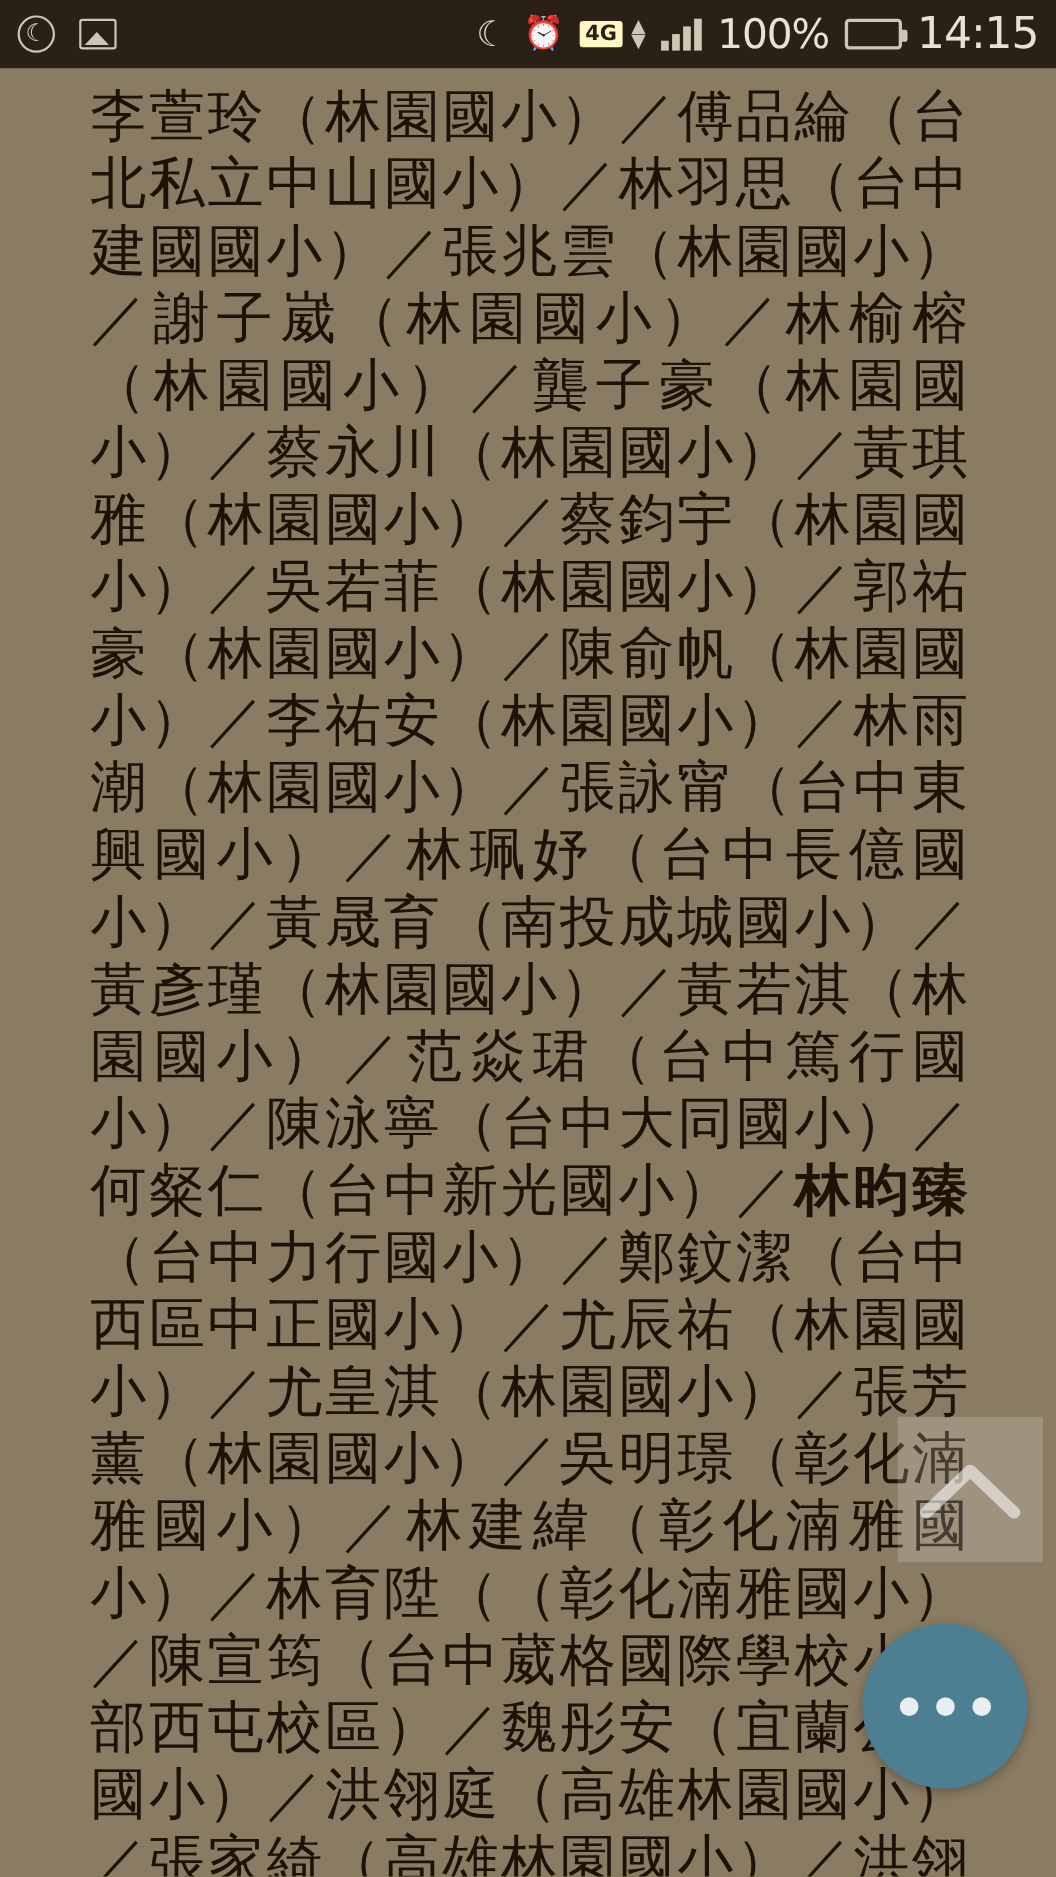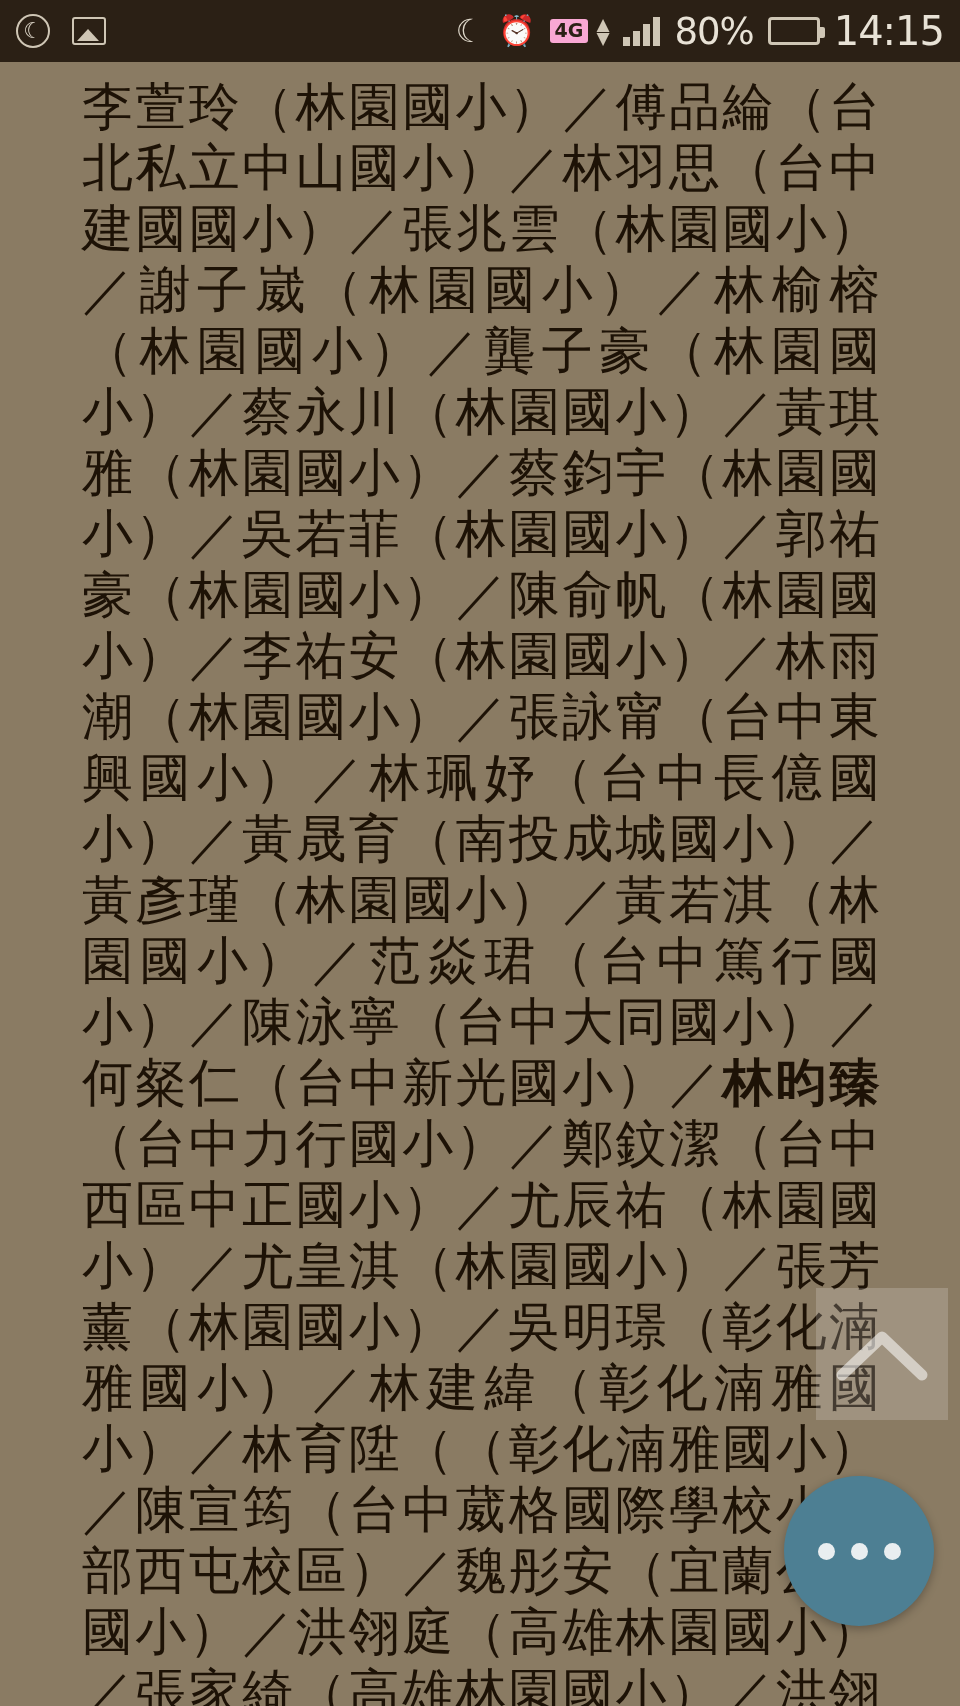--- a/index.html
+++ b/index.html
@@ -68,21 +68,21 @@
     width: 0; height: 0;
     border-left: 11px solid transparent;
     border-right: 11px solid transparent;
     border-bottom: 12px solid #cfc6b5;
   }
   .moon-icon { font-size: 32px; }
   .alarm-icon {
     font-size: 30px;
   }
   .net-badge {
-    background: #f9a8d4;
+    background: #fef9c3;
     color: #2b2015;
     font-size: 19px;
     font-weight: bold;
     padding: 2px 5px;
     border-radius: 3px;
     line-height: 1.05;
   }
   .arrows {
     font-size: 17px;
     line-height: 0.85;
@@ -200,21 +200,21 @@
     <span class="sb-icon moon-icon">☾</span>
     <span class="sb-icon alarm-icon">⏰</span>
     <span class="net-badge">4G</span>
     <span class="arrows">▲<br>▼</span>
     <span class="signal">
         <i></i>
         <i></i>
         <i></i>
         <i></i>
       </span>
-    <span class="battery-pct">80%</span>
+    <span class="battery-pct">100%</span>
     <span class="battery"></span>
     <span class="clock">14:15</span>
   </div>
 </div>
 
 <div id="content">
   <div id="article-text"><span>李萱玲（林園國小）／傅品綸（台北私立中山國小）／林羽思（台中建國國小）／張兆雲（林園國小）／謝子崴（林園國小）／林榆榕（林園國小）／龔子豪（林園國小）／蔡永川（林園國小）／黃琪雅（林園國小）／蔡鈞宇（林園國小）／吳若菲（林園國小）／郭祐豪（林園國小）／陳俞帆（林園國小）／李祐安（林園國小）／林雨潮（林園國小）／張詠甯（台中東興國小）／林珮妤（台中長億國小）／黃晟育（南投成城國小）／黃彥瑾（林園國小）／黃若淇（林園國小）／范焱珺（台中篤行國小）／陳泳寧（台中大同國小）／何粲仁（台中新光國小）／</span><b>林昀臻</b><span>（台中力行國小）／鄭鈫潔（台中西區中正國小）／尤辰祐（林園國小）／尤皇淇（林園國小）／張芳薰（林園國小）／吳明璟（彰化湳雅國小）／林建緯（彰化湳雅國小）／林育陞（（彰化湳雅國小）／陳宣筠（台中葳格國際學校小學部西屯校區）／魏彤安（宜蘭公正國小）／洪翎庭（高雄林園國小）／張家綺（高雄林園國小）／洪翎庭（高雄林園國小）何沂蓁（台中東興國小）</span></div>
 </div>
 
 <div id="scroll-top-button">

